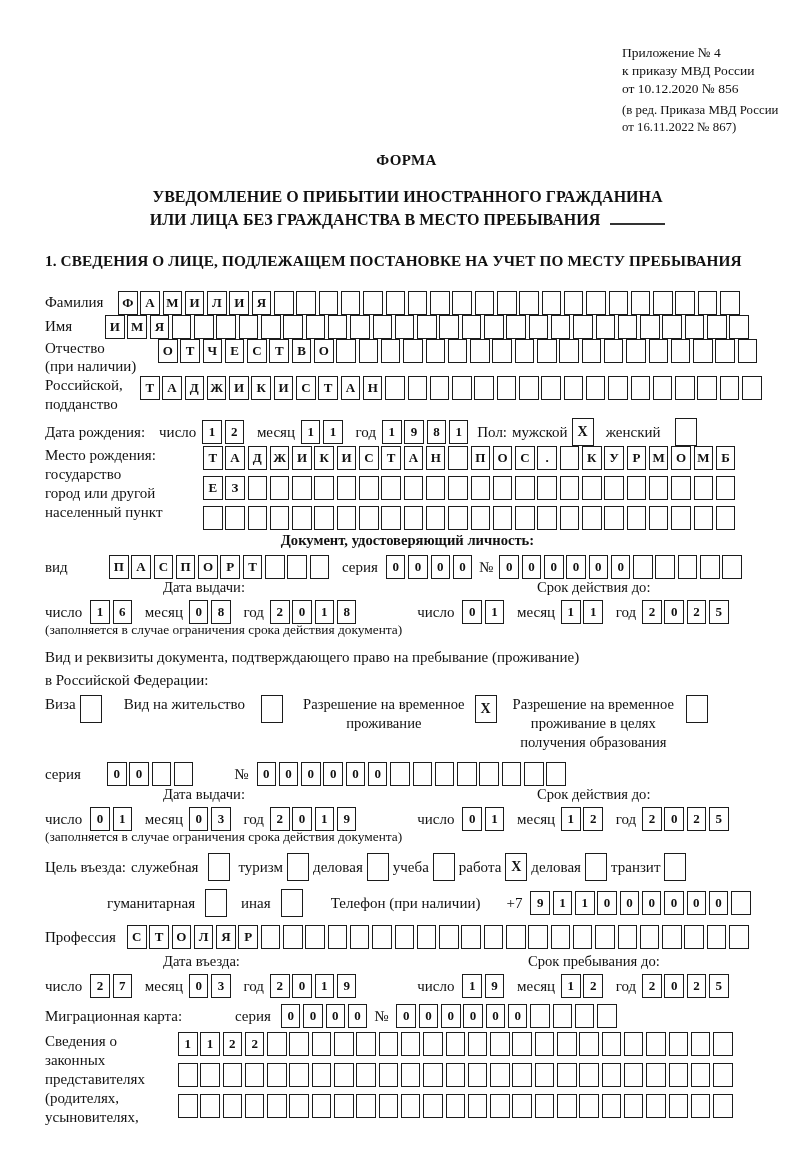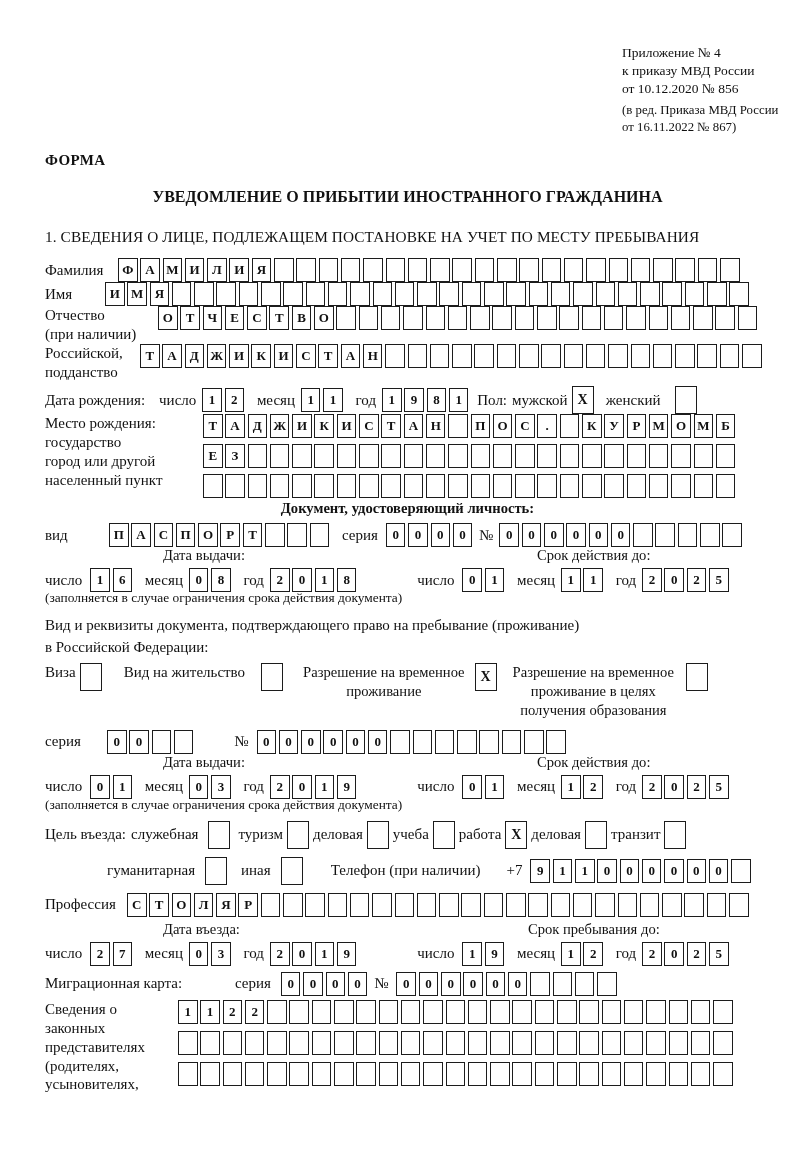--- a/index.html
+++ b/index.html
@@ -1,23 +1,23 @@
 <!DOCTYPE html>
 <html><head>
 <meta charset="utf-8">
 <style>
   html,body{margin:0;padding:0;background:#ffffff;}
   body{width:800px;height:1163px;font-family:"Liberation Serif","DejaVu Serif",serif;color:#111;}
   .page{width:800px;height:1163px;box-sizing:border-box;padding:44px 30px 0 45px;overflow:hidden;position:relative;}
   .appendix{margin-left:577px;font-size:13.5px;line-height:1.32;width:200px;}
   .appendix .edition{margin-top:5px;font-size:12.8px;}
-  .forma{text-align:left;font-weight:bold;font-size:15px;margin:16px 2px 16px 0;letter-spacing:.4px;}
+  .forma{text-align:center;font-weight:bold;font-size:15px;margin:16px 2px 16px 0;letter-spacing:.4px;}
   .title{text-align:center;font-weight:bold;font-size:16px;margin-top:16px;line-height:1.45;}
   .blankline{display:inline-block;width:55px;height:13px;border-bottom:2px solid #333;margin-left:10px;}
-  .sec{font-weight:normal;font-size:15.3px;margin-top:20px;margin-bottom:12px;letter-spacing:.1px;}
+  .sec{font-weight:bold;font-size:15.3px;margin-top:20px;margin-bottom:21px;letter-spacing:.1px;}
   .crow{display:flex;align-items:center;}
   .crow.top{align-items:flex-start;}
   .lbl{font-size:15px;line-height:1.26;flex:none;}
   .cells{display:flex;flex:none;}
   .cell{width:17.5px;height:22px;border:1.5px solid #1c1c1c;margin-right:2.8px;flex:none;
         display:flex;align-items:center;justify-content:center;font-size:13px;font-weight:600;}
   .chk{width:20px;height:26px;border:1.6px solid #1c1c1c;flex:none;display:flex;align-items:center;
        justify-content:center;font-size:14px;font-weight:600;margin:0 4px;}
   .dochead{text-align:center;font-weight:bold;font-size:14.6px;margin:2px 0 6px 0;}
   .hdr{display:flex;font-size:14.6px;margin-bottom:4px;}
@@ -39,20 +39,21 @@
     <div class="edition">
       <div>(в ред. Приказа МВД России</div>
       <div>от 16.11.2022 № 867)</div>
     </div>
   </div>
 
   <div class="forma">ФОРМА</div>
 
   <div class="title">
     <div>УВЕДОМЛЕНИЕ О ПРИБЫТИИ ИНОСТРАННОГО ГРАЖДАНИНА</div>
+    <div><span>ИЛИ ЛИЦА БЕЗ ГРАЖДАНСТВА В МЕСТО ПРЕБЫВАНИЯ</span><span class="blankline"></span></div>
   </div>
 
   <div class="sec">1. СВЕДЕНИЯ О ЛИЦЕ, ПОДЛЕЖАЩЕМ ПОСТАНОВКЕ НА УЧЕТ ПО МЕСТУ ПРЕБЫВАНИЯ</div>
 
   <div class="crow">
     <div class="lbl" style="width:73px">Фамилия</div>
     <div class="cells">
         <div class="cell">Ф</div>
         <div class="cell">А</div>
         <div class="cell">М</div>

